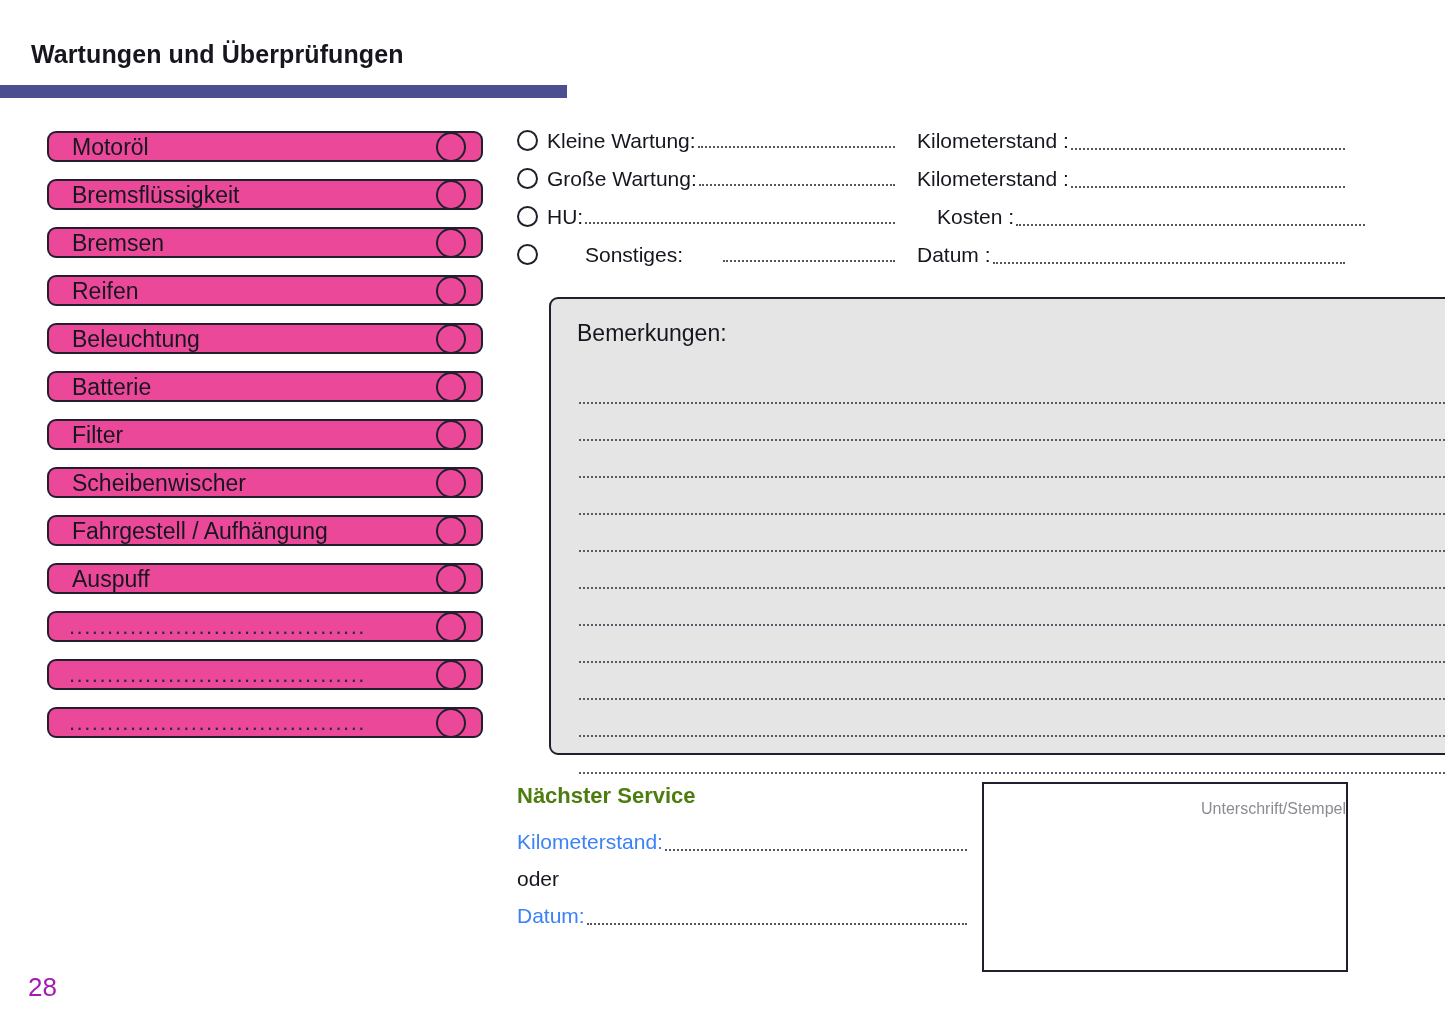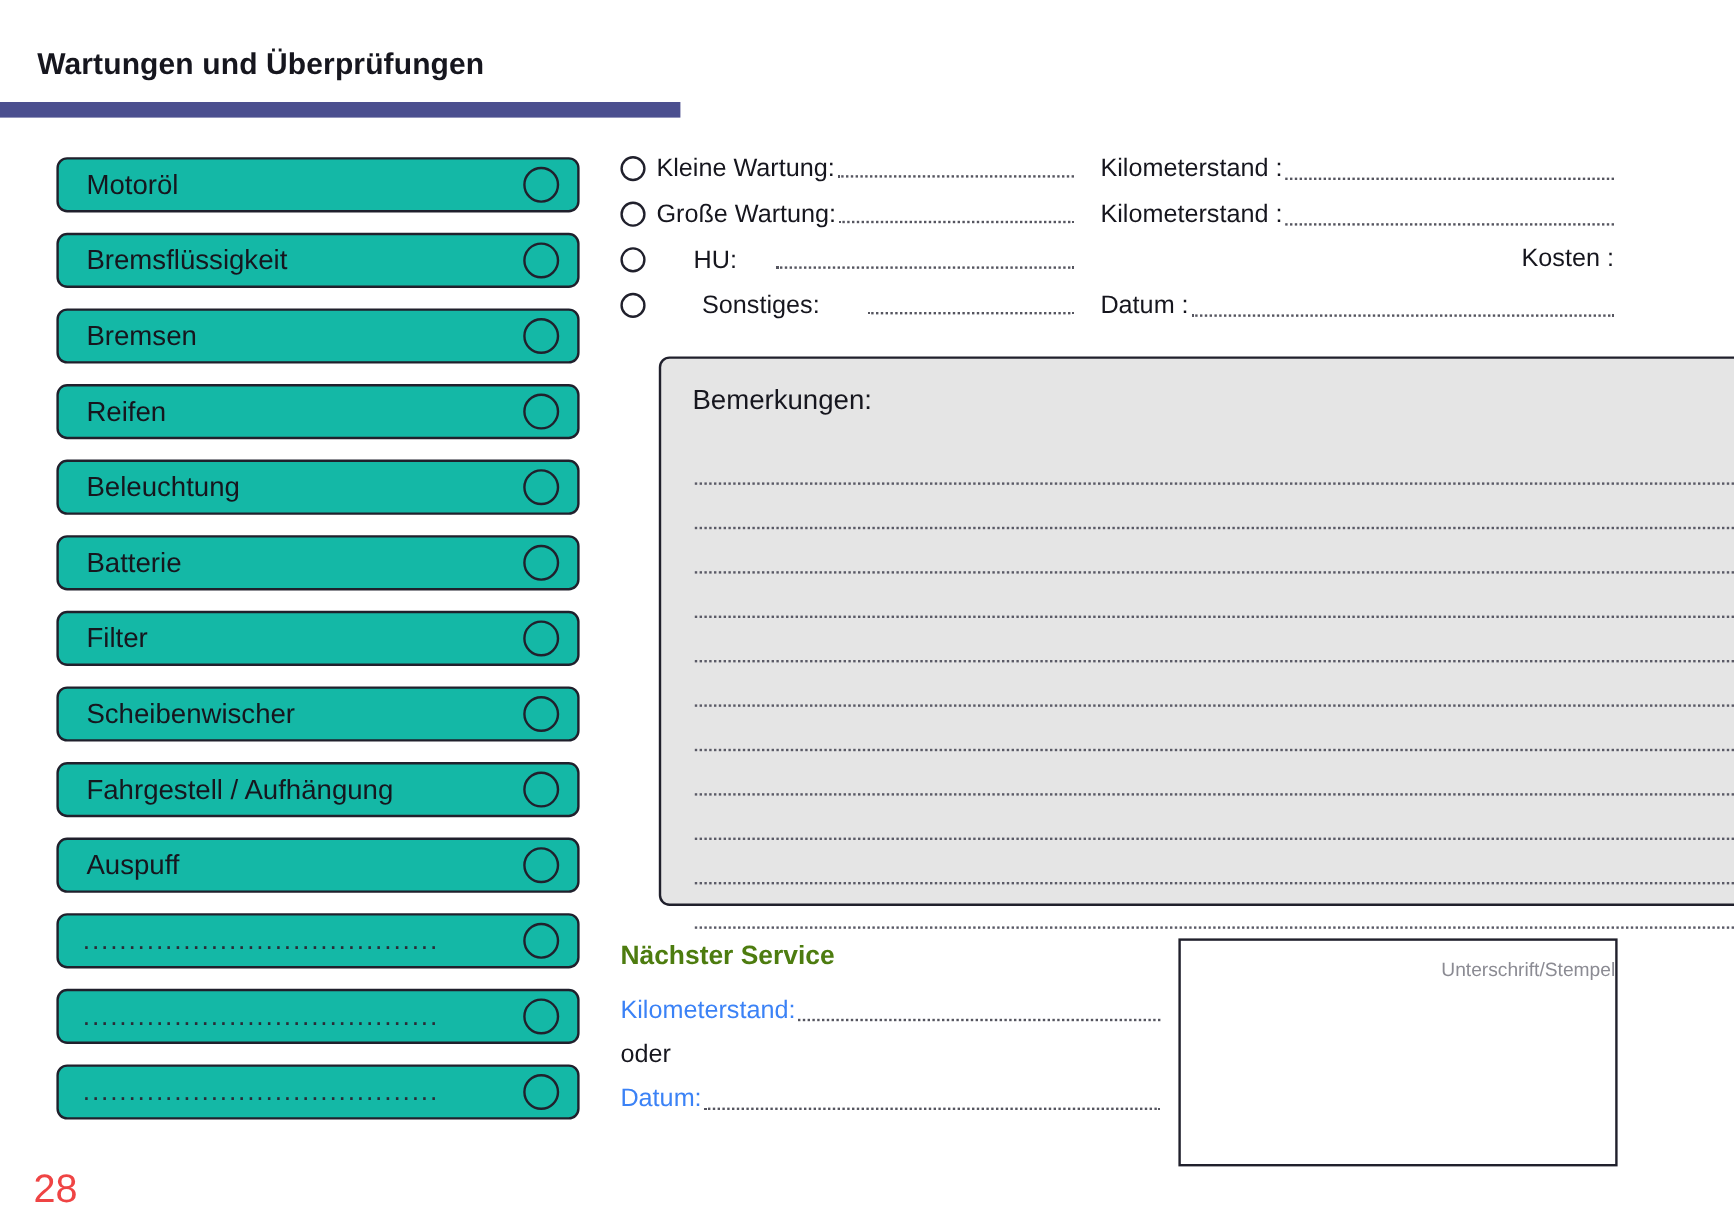--- a/index.html
+++ b/index.html
@@ -37,26 +37,26 @@
 
   
   #checklist {
     position: absolute;
     left: 47px;
     top: 131px;
     width: 436px;
   }
   .check-row {
     position: relative;
-    height: 46px;
+    height: 31px;
     margin-bottom: 17px;
     border: 2px solid #20202c;
     border-radius: 9px;
     box-sizing: border-box;
-    background: #14b8a6;
+    background: #ec4899;
   }
   .check-label {
     position: absolute;
     left: 23px;
     top: 50%;
     transform: translateY(-50%);
     font-size: 23px;
     color: #16161e;
     white-space: nowrap;
   }
@@ -209,22 +209,22 @@
     text-align: right;
     font-size: 16px;
     color: #8b8b93;
   }
 
   
   #page-number {
     position: absolute;
     left: 28px;
     top: 972px;
-    font-size: 33px;
-    color: #ef4444;
+    font-size: 26px;
+    color: #a21caf;
   }
 </style>
 </head>
 <body>
 
 <div id="page-title">Wartungen und Überprüfungen</div>
 <div id="title-rule" style="background: rgb(75, 79, 143);"></div>
 
 <div id="checklist">
     <div class="check-row">
@@ -286,39 +286,39 @@
       <div class="svc-item" style="left: 0px; top: 0px; width: 378px;">
         <span class="svc-radio"></span>
         <span class="svc-label">Kleine Wartung:</span>
         <span class="dots-fill"></span>
       </div>
       <div class="svc-item" style="left: 0px; top: 38px; width: 378px;">
         <span class="svc-radio"></span>
         <span class="svc-label">Große Wartung:</span>
         <span class="dots-fill"></span>
       </div>
-      <div class="svc-item" style="left: 0px; top: 76px; width: 378px; gap: 31px;">
+      <div class="svc-item" style="left: 0px; top: 76px; width: 378px;">
         <span class="svc-radio"></span>
         <span class="svc-label">HU:</span>
         <span class="dots-fill"></span>
       </div>
       <div class="svc-item" style="left: 0px; top: 114px; width: 378px; gap: 38px;">
         <span class="svc-radio"></span>
         <span class="svc-label">Sonstiges:</span>
         <span class="dots-fill"></span>
       </div>
       <div class="meta-item" style="left: 400px; top: 0px; width: 428px;">
         <span class="meta-label">Kilometerstand :</span>
         <span class="dots-fill"></span>
       </div>
       <div class="meta-item" style="left: 400px; top: 38px; width: 428px;">
         <span class="meta-label">Kilometerstand :</span>
         <span class="dots-fill"></span>
       </div>
-      <div class="meta-item" style="left: 400px; top: 76px; width: 428px; flex-direction: column;">
+      <div class="meta-item" style="left: 420px; top: 76px; width: 428px;">
         <span class="meta-label">Kosten :</span>
         <span class="dots-fill"></span>
       </div>
       <div class="meta-item" style="left: 400px; top: 114px; width: 428px;">
         <span class="meta-label">Datum :</span>
         <span class="dots-fill"></span>
       </div>
     </div>
 </div>
 

